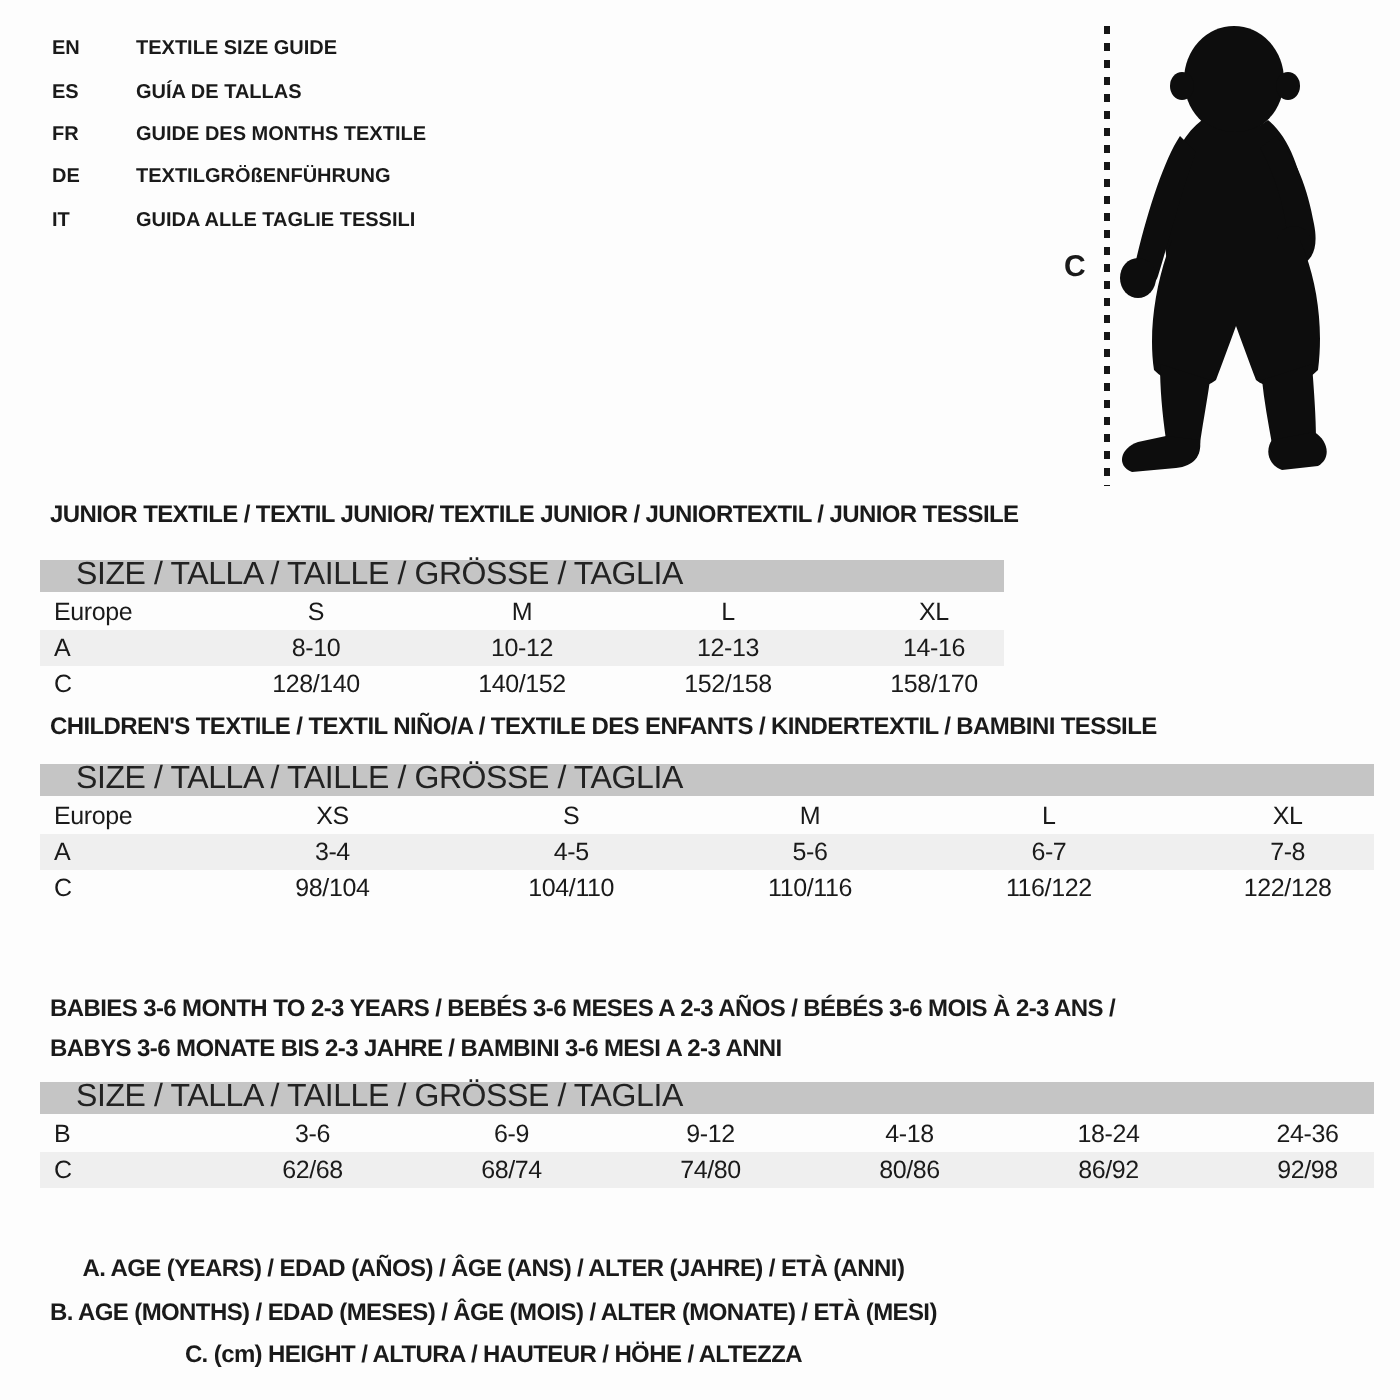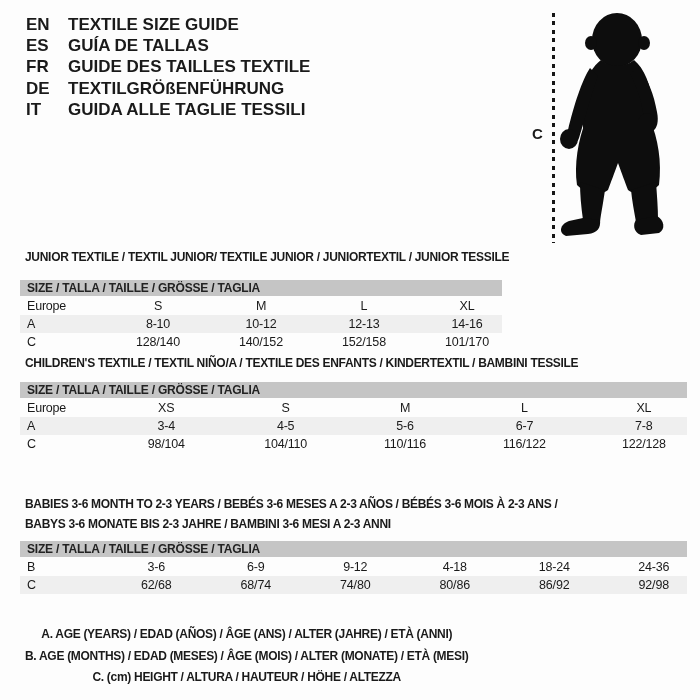--- a/index.html
+++ b/index.html
@@ -9,21 +9,21 @@
     --silhouette:#0d0d0d;
   }
   html,body{margin:0;padding:0;background:#fdfdfd;}
   #canvas{
     position:relative;width:700px;height:700px;background:#fdfdfd;
     font-family:"Liberation Sans","DejaVu Sans",sans-serif;
     color:var(--text);overflow:hidden;
   }
   
   #lang-list{position:absolute;left:26px;top:14px;}
-  .lang-row{display:flex;height:21.4px;align-items:center;font-size:17px;font-weight:700;letter-spacing:0;}
+  .lang-row{display:flex;height:21.4px;align-items:center;font-size:10px;font-weight:700;letter-spacing:0;}
   .lang-code{width:42px;}
   
   #figure{position:absolute;left:528px;top:10px;width:172px;height:240px;}
   #figure .c-label{position:absolute;left:4px;top:115px;font-size:15px;font-weight:700;}
   #figure .dash-line{
     position:absolute;left:24px;top:3px;width:3px;height:230px;
     background:repeating-linear-gradient(to bottom,#161616 0 4px,transparent 4px 8.5px);
   }
   #figure svg{position:absolute;left:28px;top:0;}
   
@@ -32,21 +32,21 @@
   .sec-1{top:356px;width:667px;}
   .sec-2{top:494px;width:667px;}
   .sec-title{font-size:12px;font-weight:700;letter-spacing:-0.3px;line-height:15px;padding-left:5px;white-space:nowrap;}
   .sec-2 .sec-title{line-height:20px;}
   .stable{width:100%;}
   .sec-0 .stable{margin-top:15px;}
   .sec-1 .stable{margin-top:11px;}
   .sec-2 .stable{margin-top:7px;}
   .size-bar{
     height:16px;line-height:16px;background:var(--header_bar);
-    font-size:12px;font-weight:700;color:#222;padding-left:7px;
+    font-size:16px;font-weight:400;color:#222;padding-left:18px;
     letter-spacing:-0.2px;margin-bottom:1px;
   }
   .trow{display:flex;height:18px;align-items:center;font-size:12.5px;letter-spacing:-0.2px;gap:33px;}
   .trow.shaded{background:var(--alt_row);}
   .tlabel{width:70px;padding-left:7px;box-sizing:border-box;}
   .tcell{flex:1;text-align:center;}
   
   #notes{position:absolute;left:20px;top:624px;}
   .note-line{font-size:12px;font-weight:700;letter-spacing:-0.3px;line-height:21.5px;padding-left:5px;white-space:nowrap;text-align:center;}
 </style>
@@ -59,21 +59,21 @@
     <div class="lang-row">
       <span class="lang-code">EN</span>
       <span class="lang-label">TEXTILE SIZE GUIDE</span>
     </div>
     <div class="lang-row">
       <span class="lang-code">ES</span>
       <span class="lang-label">GUÍA DE TALLAS</span>
     </div>
     <div class="lang-row">
       <span class="lang-code">FR</span>
-      <span class="lang-label">GUIDE DES TAILLES TEXTILE</span>
+      <span class="lang-label">GUIDE DES MONTHS TEXTILE</span>
     </div>
     <div class="lang-row">
       <span class="lang-code">DE</span>
       <span class="lang-label">TEXTILGRÖßENFÜHRUNG</span>
     </div>
     <div class="lang-row">
       <span class="lang-code">IT</span>
       <span class="lang-label">GUIDA ALLE TAGLIE TESSILI</span>
     </div>
   </div>
@@ -117,21 +117,21 @@
             <span class="tcell">8-10</span>
             <span class="tcell">10-12</span>
             <span class="tcell">12-13</span>
             <span class="tcell">14-16</span>
           </div>
           <div class="trow">
             <span class="tlabel">C</span>
             <span class="tcell">128/140</span>
             <span class="tcell">140/152</span>
             <span class="tcell">152/158</span>
-            <span class="tcell">101/170</span>
+            <span class="tcell">158/170</span>
           </div>
         </div>
     </div>
   </section>
 
   <section class="sec sec-1">
     <div class="sec-title">CHILDREN'S TEXTILE / TEXTIL NIÑO/A / TEXTILE DES ENFANTS / KINDERTEXTIL / BAMBINI TESSILE</div>
     <div class="stable">
       <div class="size-bar">SIZE / TALLA / TAILLE / GRÖSSE / TAGLIA</div>
       <div>

